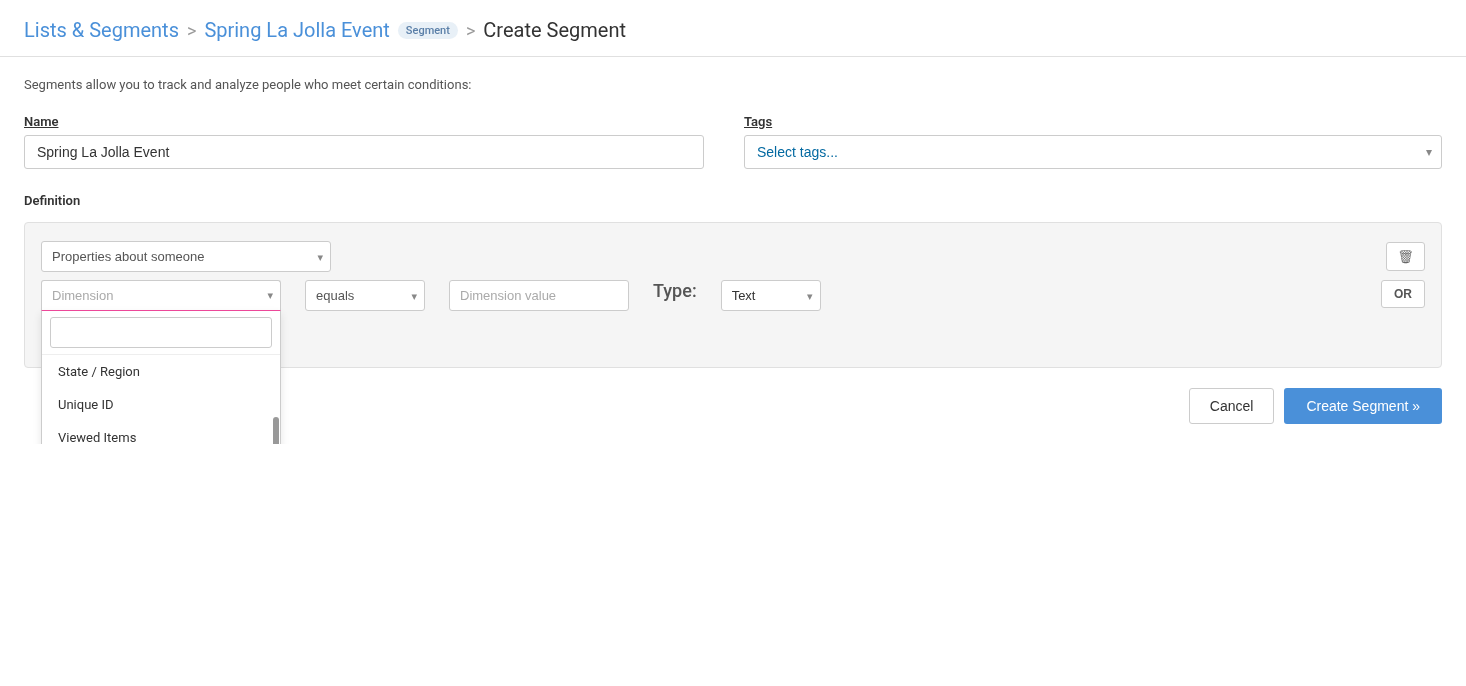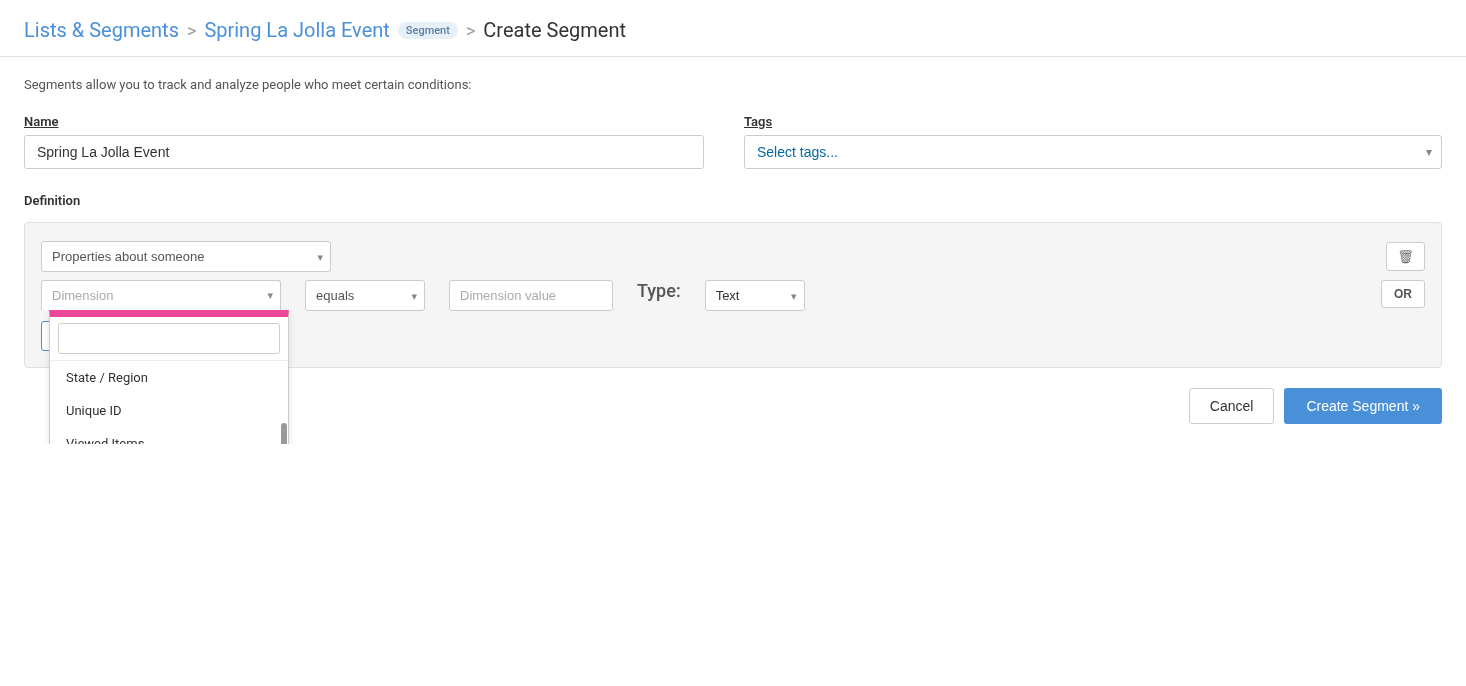--- a/index.html
+++ b/index.html
@@ -198,21 +198,21 @@
     .dimension-input-wrapper {
       position: relative;
     }
     .dimension-input {
       border: 1px solid #ccc;
       border-radius: 3px;
       padding: 7px 10px;
       font-size: 13px;
       color: #aaa;
       background: #fff;
-      width: 164px;
+      width: 180px;
       outline: none;
     }
     .dimension-input::placeholder {
       color: #aaa;
     }
 
     .type-label {
       font-size: 18px;
       color: #555;
       font-weight: 500;
@@ -417,21 +417,21 @@
       <div class="condition-row" style="align-items: flex-start;">
 
         <div class="dimension-select-open" style="position:relative; width:240px;">
           <div class="dropdown-wrapper" style="width:100%;">
             <select class="condition-dropdown" style="width:100%; color:#aaa; border-bottom-left-radius:0; border-bottom-right-radius:0; border-bottom: none;">
               <option value="" disabled="" selected="">Dimension</option>
             </select>
           </div>
 
           
-          <div class="dropdown-popup" style="border-top:7px solid #ec4899; position:absolute; top:30px; left:8px; width:100%;">
+          <div class="dropdown-popup" style="border-top:1px solid #ec4899; position:absolute; top:30px; left:0; width:100%;">
             <div class="dropdown-search-wrapper">
               <input class="dimension-search-input" type="text" placeholder="" style="">
             </div>
             <div class="dropdown-popup-inner">
               <div class="dropdown-item">State / Region</div>
               <div class="dropdown-item">Unique ID</div>
               <div class="dropdown-item">Viewed Items</div>
               <div class="dropdown-item">Zip Code</div>
               <div class="dropdown-group-label">Custom Properties</div>
               <div class="dropdown-item">$consent</div>

